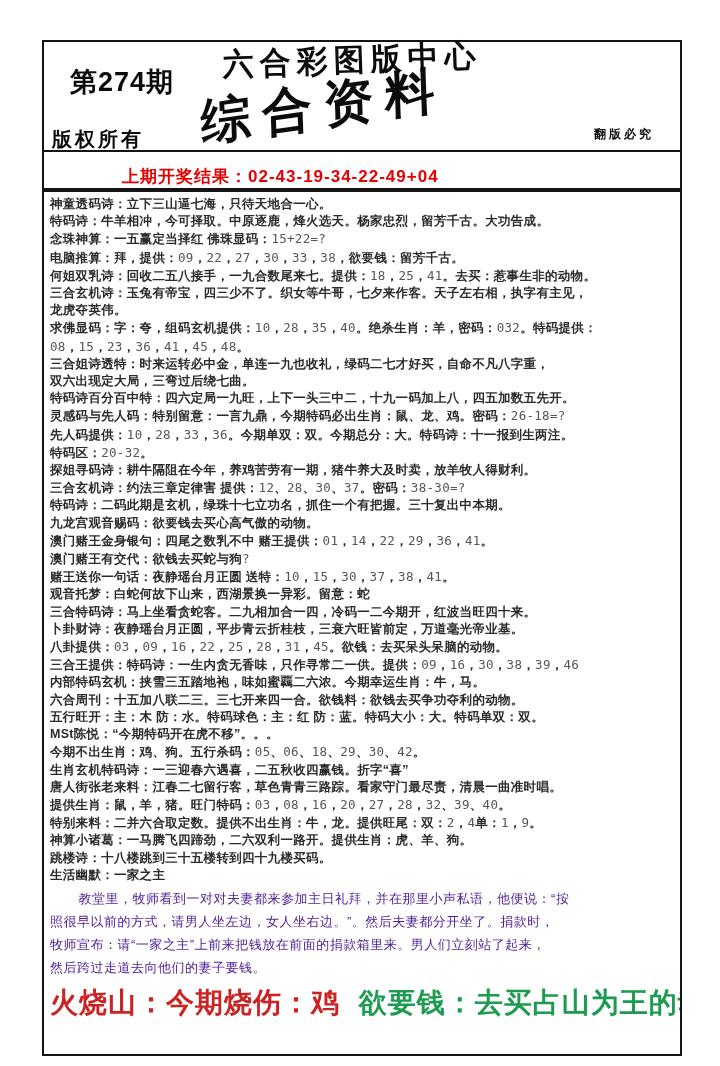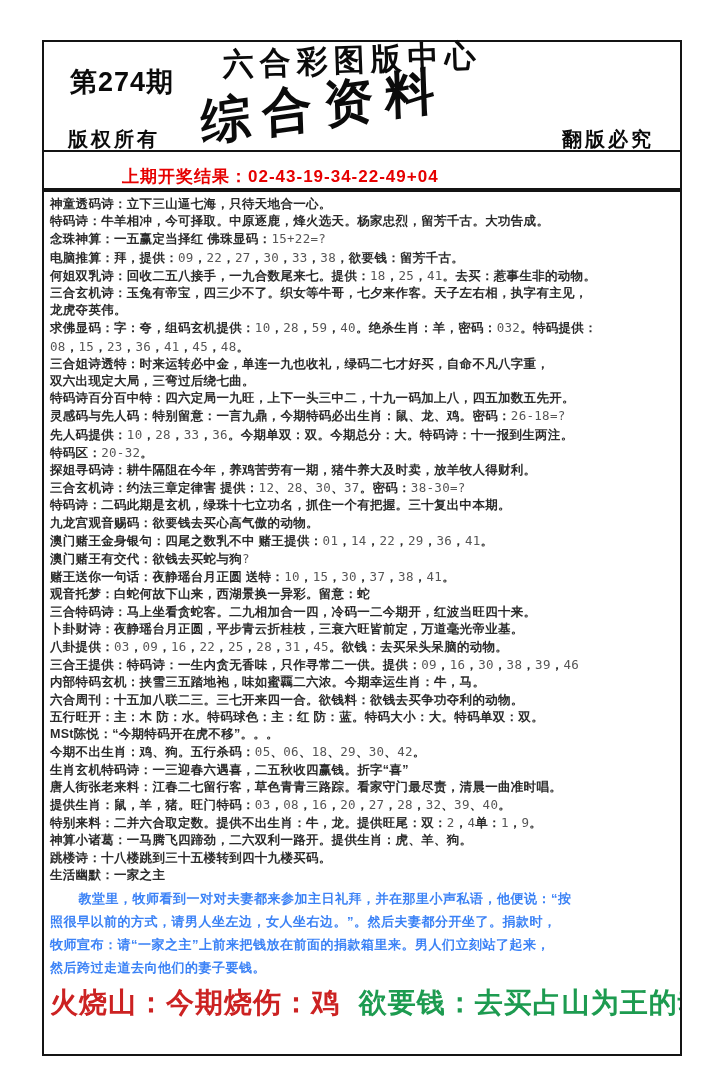--- a/index.html
+++ b/index.html
@@ -19,22 +19,22 @@
   }
   .title{
     position:absolute;left:178px;top:2px;font-size:31px;font-weight:900;
     color:#0b0b0b;letter-spacing:6px;transform:rotate(-2deg);transform-origin:left top;
   }
   .subtitle{
     position:absolute;left:158px;top:48px;font-size:50px;font-weight:900;
     color:#0b0b0b;letter-spacing:12px;transform:rotate(-8deg) skewX(-6deg);
     transform-origin:left bottom;
   }
-  .copyright{position:absolute;left:24px;top:84px;font-size:20px;font-weight:bold;letter-spacing:3px;color:#0b0b0b;}
-  .warning{position:absolute;right:26px;top:84px;font-size:20px;font-weight:bold;letter-spacing:3px;color:#0b0b0b;margin-left:8px;}
+  .copyright{position:absolute;left:8px;top:84px;font-size:20px;font-weight:bold;letter-spacing:3px;color:#0b0b0b;}
+  .warning{position:absolute;right:26px;top:84px;font-size:12px;font-weight:bold;letter-spacing:3px;color:#0b0b0b;margin-left:8px;}
   
   .result-box{
     position:absolute;left:-2px;right:-2px;top:108px;height:36px;
     border:2px solid #141414;background:#fff;display:flex;align-items:center;
   }
   .result-text{
     margin-left:78px;font-size:17px;font-weight:bold;color:#e60000;letter-spacing:1px;margin-top:12px;
   }
   
   .body-box{
@@ -45,21 +45,21 @@
   .line{
     font-size:12.5px;line-height:17.2px;font-weight:700;color:#2b2b2b;
     white-space:nowrap;letter-spacing:0.3px;
   }
   .num{
     font-family:"DejaVu Sans Mono","Liberation Mono",monospace;
     font-weight:400;color:#555;font-size:12.5px;
   }
   .para{margin-top:3px;}
   .para-line{
-    font-size:13px;line-height:23px;font-weight:700;color:#3b82f6;
+    font-size:13px;line-height:23px;font-weight:400;color:#4c1d95;
     white-space:nowrap;letter-spacing:0.5px;
   }
   .para .para-line:first-child{text-indent:2.2em;}
   .banner{
     margin-top:5px;text-align:center;white-space:nowrap;
     font-size:28px;font-weight:900;letter-spacing:1px;
   }
   .banner .red{color:#cc2222;}
   .banner .green{color:#1d9b50;margin-left:10px;}
 </style>
@@ -80,21 +80,21 @@
 
   <div class="body-box">
     <div>
         <div class="line">神童透码诗：立下三山逼七海，只待天地合一心。</div>
         <div class="line">特码诗：牛羊相冲，今可择取。中原逐鹿，烽火选天。杨家忠烈，留芳千古。大功告成。</div>
         <div class="line">念珠神算：一五赢定当择红 佛珠显码：<span class="num">15+22=?</span></div>
         <div class="line">电脑推算：拜，提供：<span class="num">09</span>，<span class="num">22</span>，<span class="num">27</span>，<span class="num">30</span>，<span class="num">33</span>，<span class="num">38</span>，欲要钱：留芳千古。</div>
         <div class="line">何姐双乳诗：回收二五八接手，一九合数尾来七。提供：<span class="num">18</span>，<span class="num">25</span>，<span class="num">41</span>。去买：惹事生非的动物。</div>
         <div class="line">三合玄机诗：玉兔有帝宝，四三少不了。织女等牛哥，七夕来作客。天子左右相，执字有主见，</div>
         <div class="line">龙虎夺英伟。</div>
-        <div class="line">求佛显码：字：夸，组码玄机提供：<span class="num">10</span>，<span class="num">28</span>，<span class="num">59</span>，<span class="num">40</span>。绝杀生肖：羊，密码：<span class="num">032</span>。特码提供：</div>
+        <div class="line">求佛显码：字：夸，组码玄机提供：<span class="num">10</span>，<span class="num">28</span>，<span class="num">35</span>，<span class="num">40</span>。绝杀生肖：羊，密码：<span class="num">032</span>。特码提供：</div>
         <div class="line"><span class="num">08</span>，<span class="num">15</span>，<span class="num">23</span>，<span class="num">36</span>，<span class="num">41</span>，<span class="num">45</span>，<span class="num">48</span>。</div>
         <div class="line">三合姐诗透特：时来运转必中金，单连一九也收礼，绿码二七才好买，自命不凡八字重，</div>
         <div class="line">双六出现定大局，三弯过后绕七曲。</div>
         <div class="line">特码诗百分百中特：四六定局一九旺，上下一头三中二，十九一码加上八，四五加数五先开。</div>
         <div class="line">灵感码与先人码：特别留意：一言九鼎，今期特码必出生肖：鼠、龙、鸡。密码：<span class="num">26-18=?</span></div>
         <div class="line">先人码提供：<span class="num">10</span>，<span class="num">28</span>，<span class="num">33</span>，<span class="num">36</span>。今期单双：双。今期总分：大。特码诗：十一报到生两注。</div>
         <div class="line">特码区：<span class="num">20-32</span>。</div>
         <div class="line">探姐寻码诗：耕牛隔阻在今年，养鸡苦劳有一期，猪牛养大及时卖，放羊牧人得财利。</div>
         <div class="line">三合玄机诗：约法三章定律害 提供：<span class="num">12</span>、<span class="num">28</span>、<span class="num">30</span>、<span class="num">37</span>。密码：<span class="num">38-30=?</span></div>
         <div class="line">特码诗：二码此期是玄机，绿珠十七立功名，抓住一个有把握。三十复出中本期。</div>

